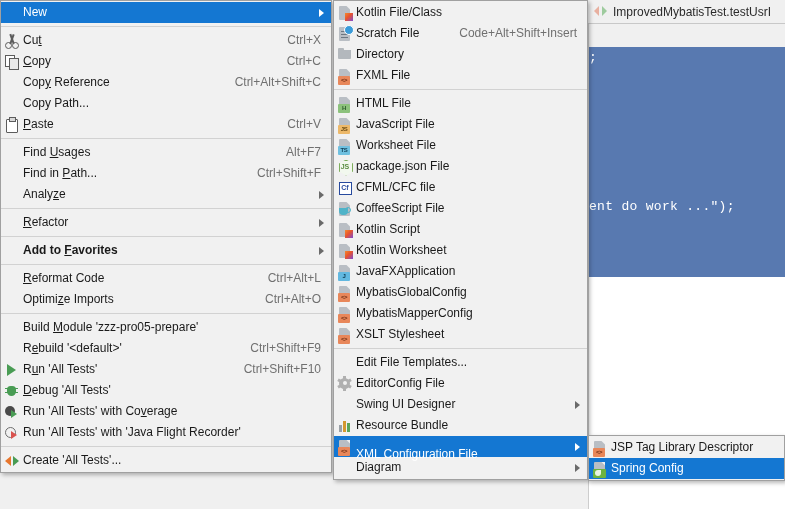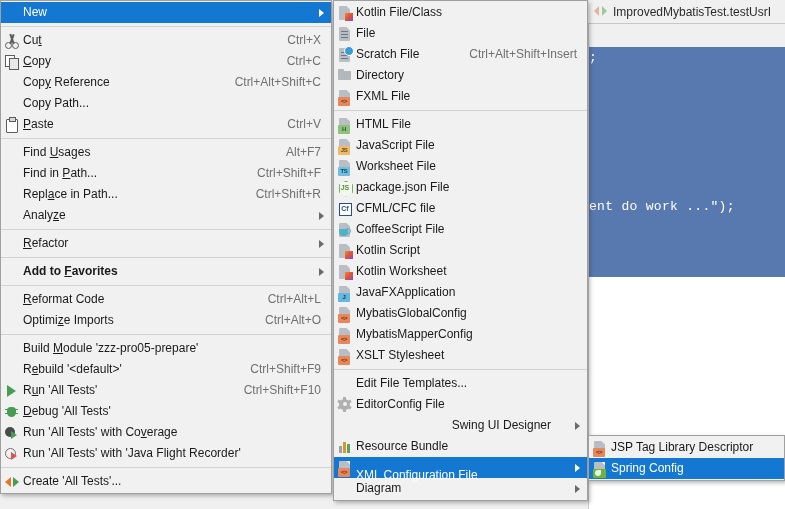--- a/index.html
+++ b/index.html
@@ -281,25 +281,20 @@
       <span class="mi-lbl">Find <u>U</u>sages</span>
       <span class="mi-acc">Alt+F7</span>
     </div>
     <div class="mi">
       <span class="mi-ico"></span>
       <span class="mi-lbl">Find in <u>P</u>ath...</span>
       <span class="mi-acc">Ctrl+Shift+F</span>
     </div>
     <div class="mi">
       <span class="mi-ico"></span>
-      <span class="mi-lbl">Repl<u>a</u>ce in Path...</span>
-      <span class="mi-acc">Ctrl+Shift+R</span>
-    </div>
-    <div class="mi">
-      <span class="mi-ico"></span>
       <span class="mi-lbl" style="padding-right: 18px;">Analy<u>z</u>e</span>
       <span class="arrow"></span>
     </div>
     <div class="sep"></div>
     <div class="mi">
       <span class="mi-ico"></span>
       <span class="mi-lbl" style="padding-right: 18px;"><u>R</u>efactor</span>
       <span class="arrow"></span>
     </div>
     <div class="sep"></div>
@@ -365,42 +360,32 @@
 
 <div class="menu" id="menu-new">
     <div class="mi">
       <span class="mi-ico">
         <span class="ic ic-kt">
           <span class="ic-page" style="position: absolute; left: 2px; top: 1px;"></span>
           <span class="k"></span>
         </span>
       </span>
       <span class="mi-lbl">Kotlin File/Class</span>
-    </div>
-    <div class="mi">
-      <span class="mi-ico">
-        <span class="ic">
-          <span class="ic-page" style="position: absolute; left: 2px; top: 1px;">
-            <span class="ic-lines"></span>
-          </span>
-        </span>
-      </span>
-      <span class="mi-lbl">File</span>
     </div>
     <div class="mi">
       <span class="mi-ico">
         <span class="ic">
           <span class="ic-page" style="position: absolute; left: 2px; top: 1px;">
             <span class="ic-lines"></span>
           </span>
           <span class="ic-clock"></span>
         </span>
       </span>
       <span class="mi-lbl">Scratch File</span>
-      <span class="mi-acc">Ctrl+Alt+Shift+Insert</span>
+      <span class="mi-acc">Code+Alt+Shift+Insert</span>
     </div>
     <div class="mi">
       <span class="mi-ico">
         <span class="ic ic-folder"></span>
       </span>
       <span class="mi-lbl">Directory</span>
     </div>
     <div class="mi">
       <span class="mi-ico">
         <span class="ic">
@@ -524,21 +509,21 @@
         <span class="ic ic-gear">
           <i class="a"></i>
           <i class="b"></i>
           <i class="c"></i>
         </span>
       </span>
       <span class="mi-lbl">EditorConfig File</span>
     </div>
     <div class="mi">
       <span class="mi-ico"></span>
-      <span class="mi-lbl" style="padding-right: 36px; text-align: right;">Swing UI Designer</span>
+      <span class="mi-lbl" style="padding-right: 16px;">Swing UI Designer</span>
       <span class="arrow"></span>
     </div>
     <div class="mi">
       <span class="mi-ico">
         <span class="ic ic-bundle">
           <i class="a"></i>
           <i class="b"></i>
           <i class="c"></i>
         </span>
       </span>

